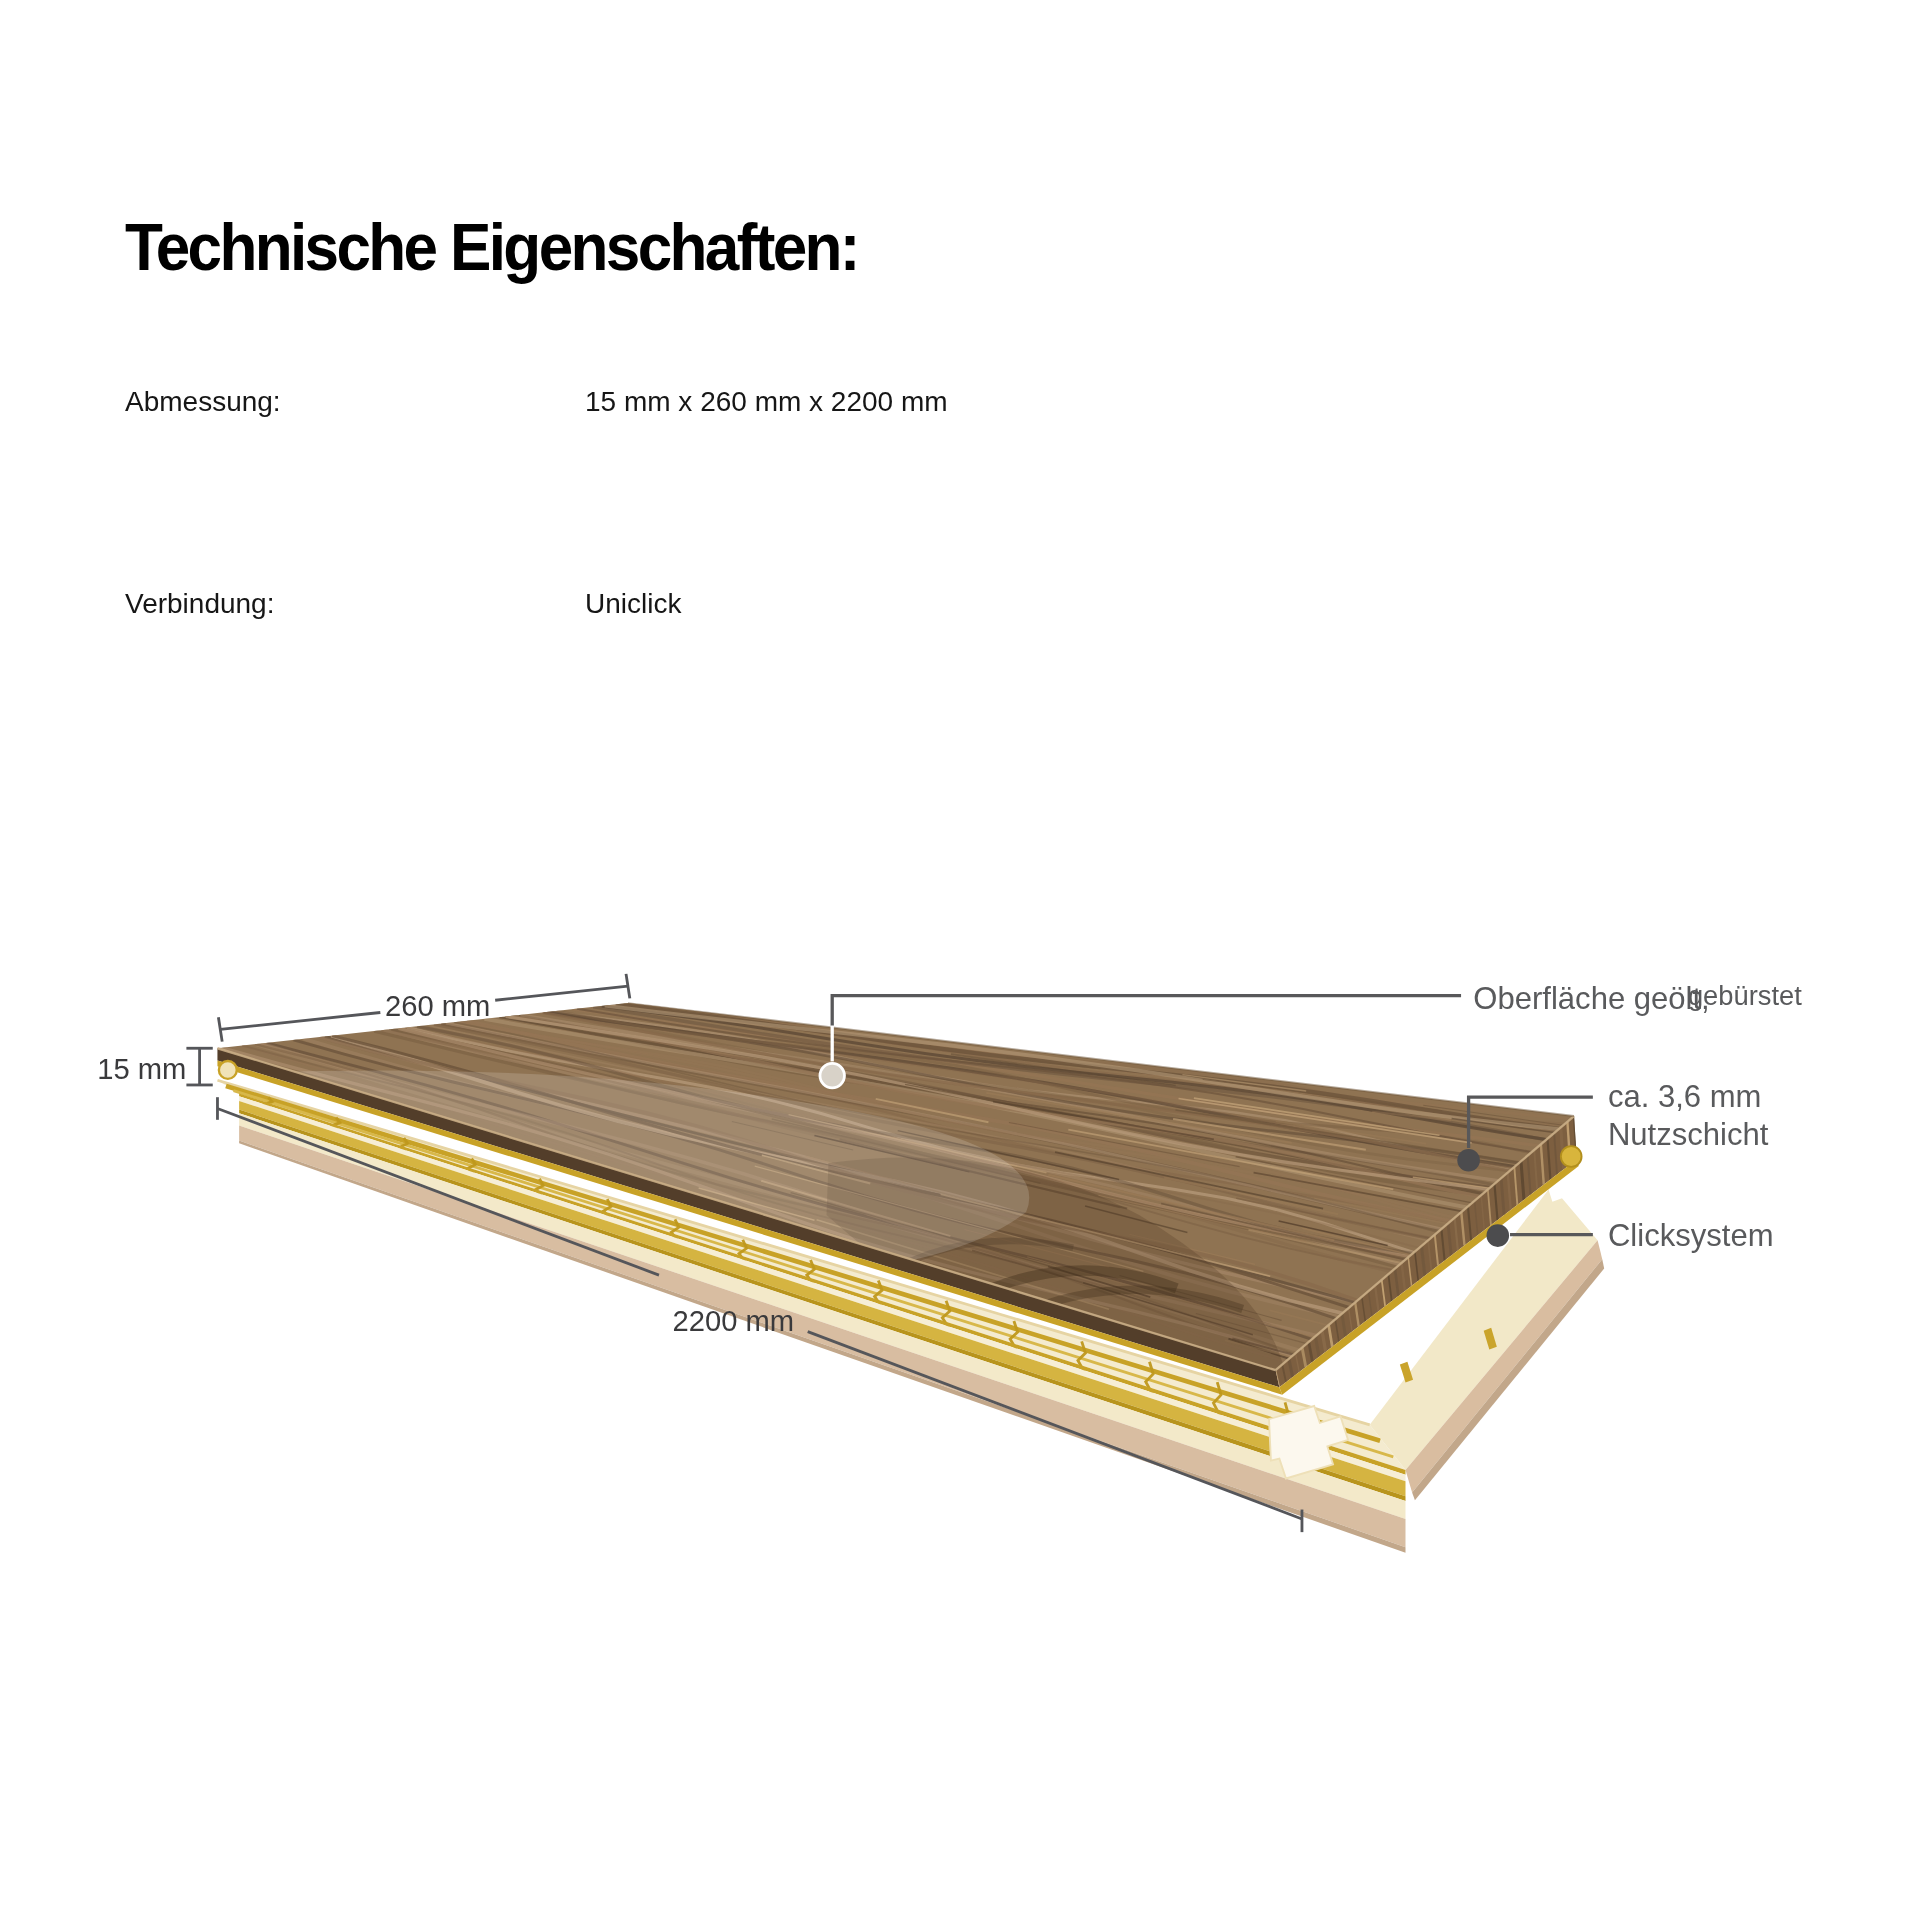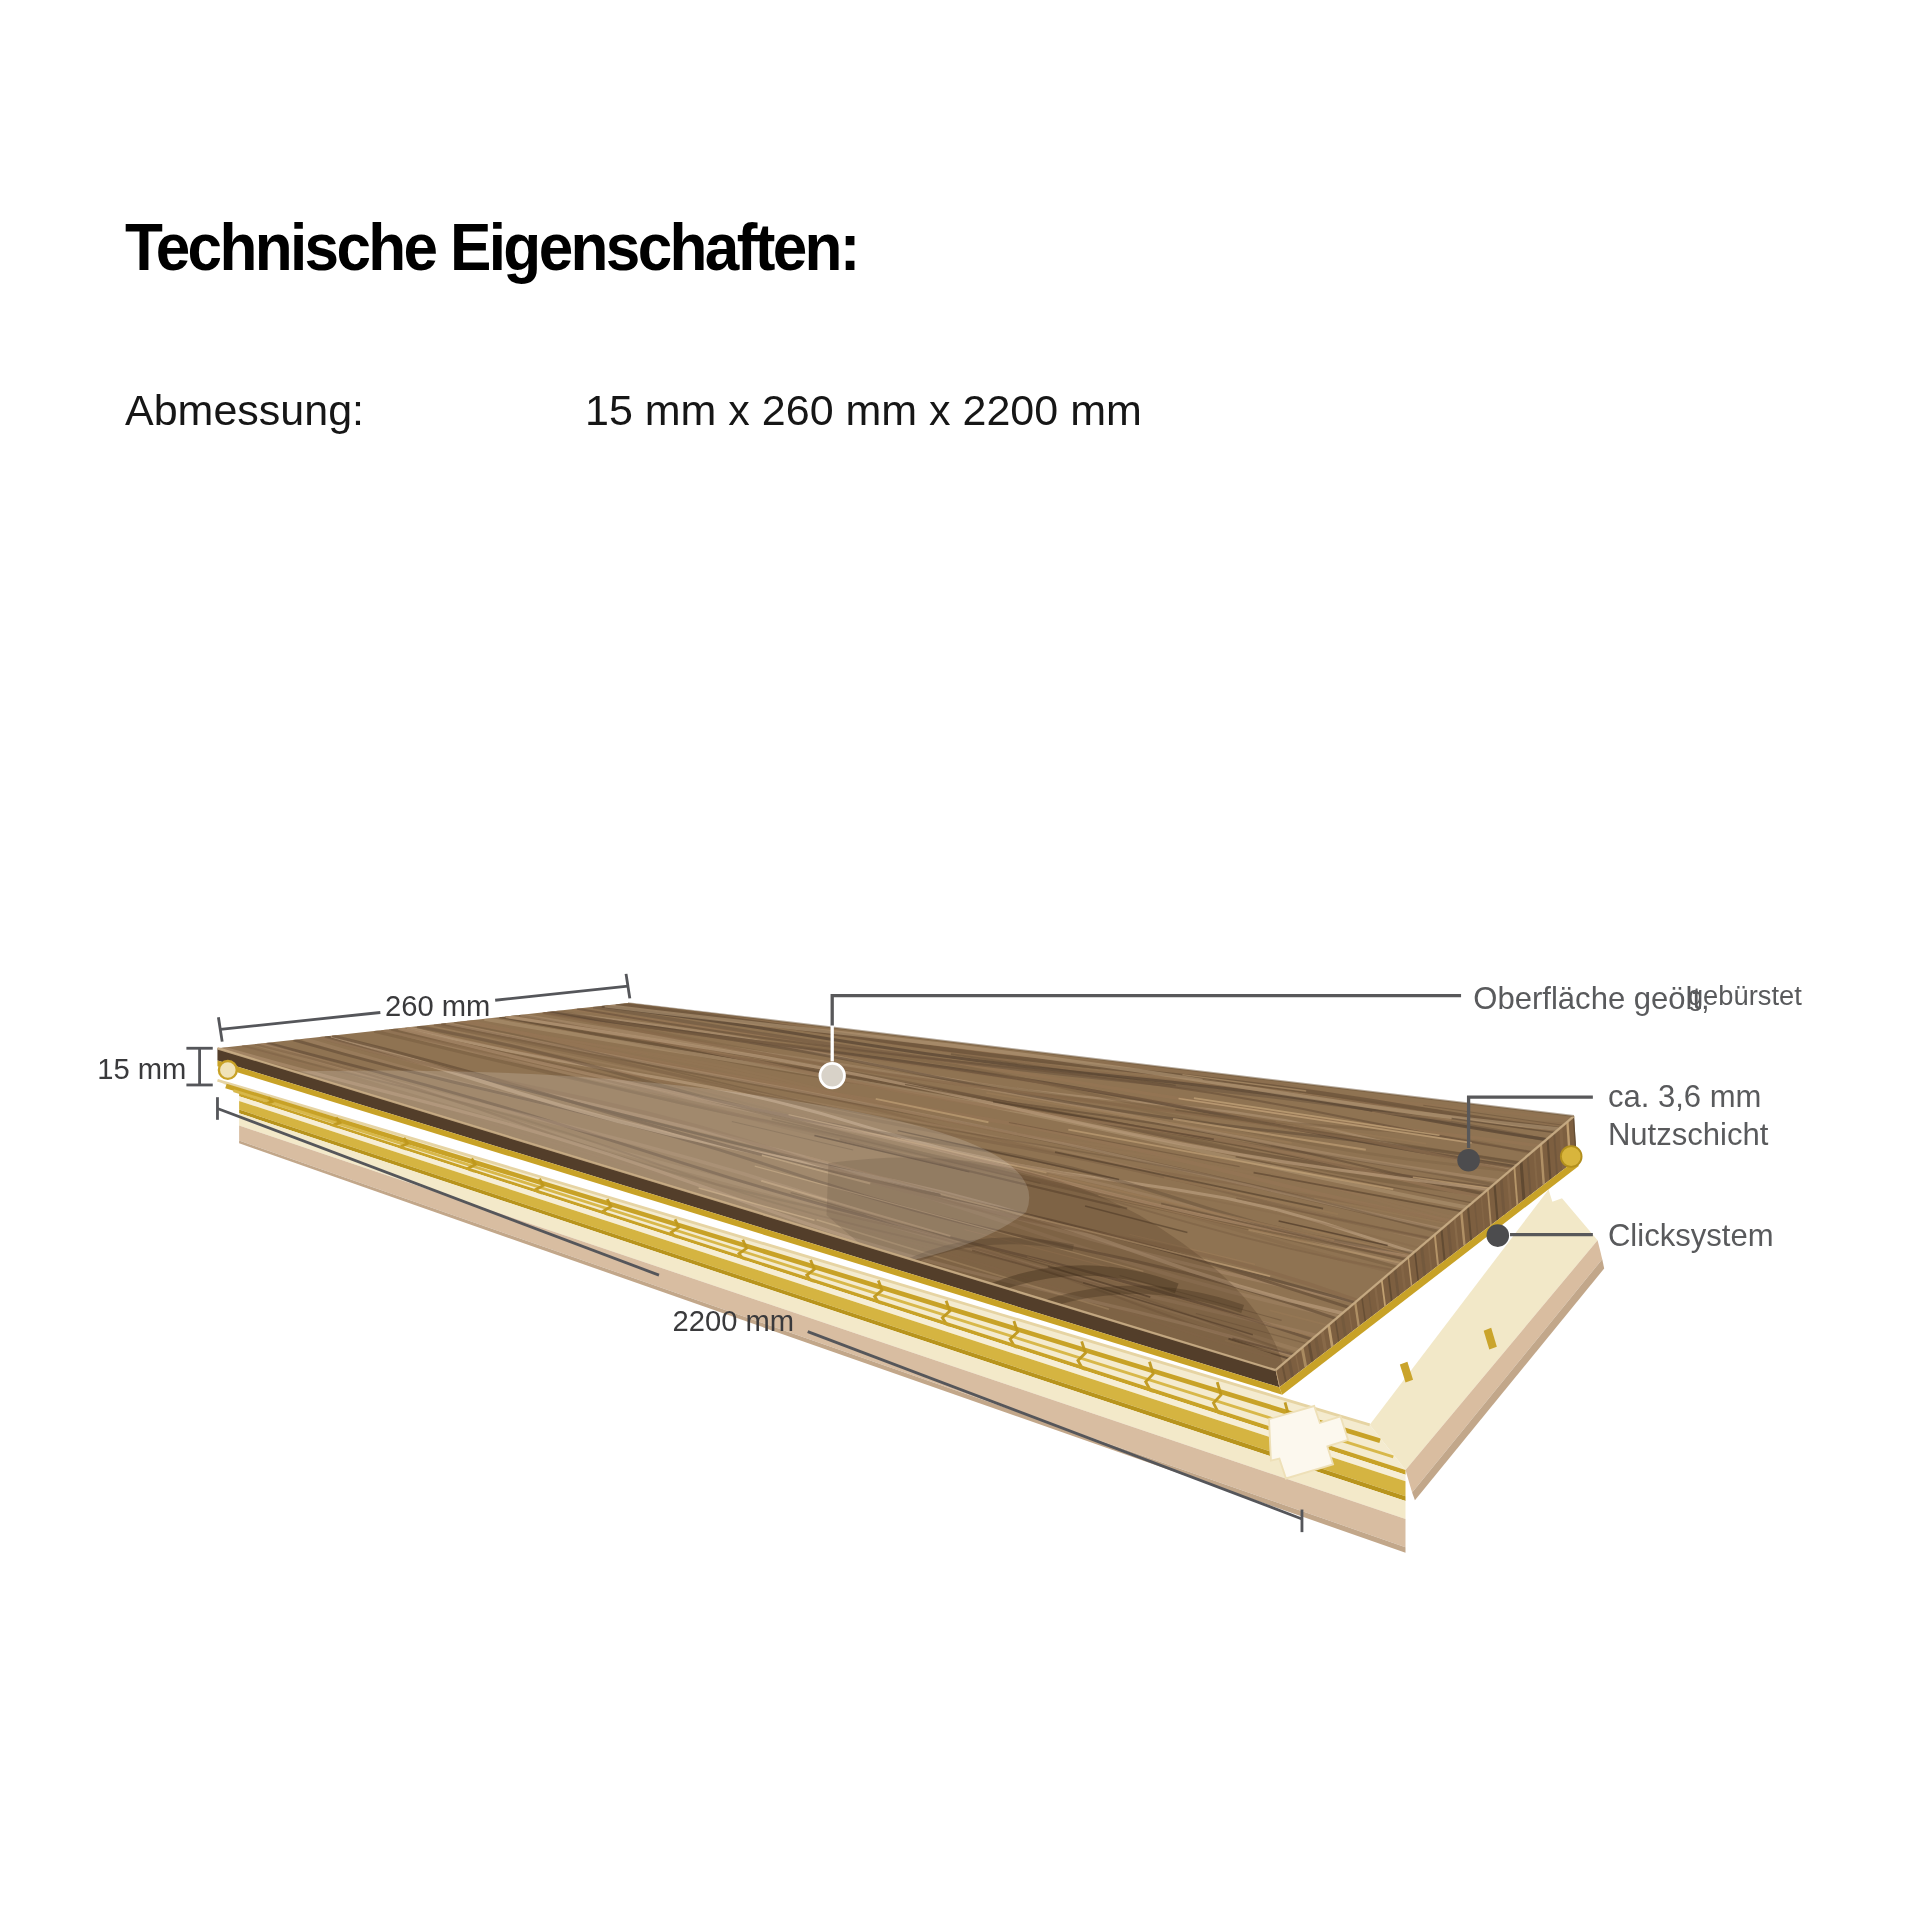--- a/index.html
+++ b/index.html
@@ -1,37 +1,40 @@
 <!DOCTYPE html>
 <html style="font-size:15px"><head>
 <meta charset="utf-8">
 <style>
   html,body{margin:0;padding:0;background:#ffffff;}
   .canvas{position:relative;width:1928px;height:1928px;background:#ffffff;overflow:hidden;
           font-family:Liberation Sans, sans-serif;margin-top:24px;}
   .title{position:absolute;left:125px;top:185px;margin:0;font-size:66px;font-weight:bold;
          letter-spacing:-2.8px;color:#000;transform:scaleX(.94);transform-origin:left top;white-space:nowrap;}
-  .spec-row{position:absolute;left:125px;font-size:43px;color:#161616;white-space:nowrap;}
+  .spec-row{position:absolute;left:125px;font-size:28px;color:#161616;white-space:nowrap;}
   .spec-label{display:inline-block;width:460px;}
   .spec-value{display:inline-block;}
   .row-0{top:362px;} .row-1{top:463px;} .row-2{top:564px;}
   svg.diagram{position:absolute;left:0;top:0;width:1928px;height:1928px;}
   .dimtext{font-size:31px;fill:#3a3a3c;}
   .anntext{font-size:33px;fill:#595a5c;}
   .anntext-small{font-size:29px;fill:#595a5c;}
 </style>
 </head>
 <body>
 
 <div class="canvas">
 
   <h1 class="title">Technische Eigenschaften:</h1>
 
   <div class="spec-row row-0">
     <span class="spec-label">Abmessung:</span><span class="spec-value">15 mm x 260 mm x 2200 mm</span>
+  </div>
+  <div class="spec-row row-2">
+    <span class="spec-label">Verbindung:</span><span class="spec-value">Uniclick</span>
   </div>
 
   <svg class="diagram" viewBox="0 0 2048 2048">
     <defs>
       <clipPath id="topclip">
           <path d="M231,1088 L667,1040 L1672,1160 L1355,1430 Z"></path>
         </clipPath>
       <clipPath id="endclip">
           <path d="M1672,1160 L1355,1430 L1359,1448 L1675,1206 Z"></path>
         </clipPath>

